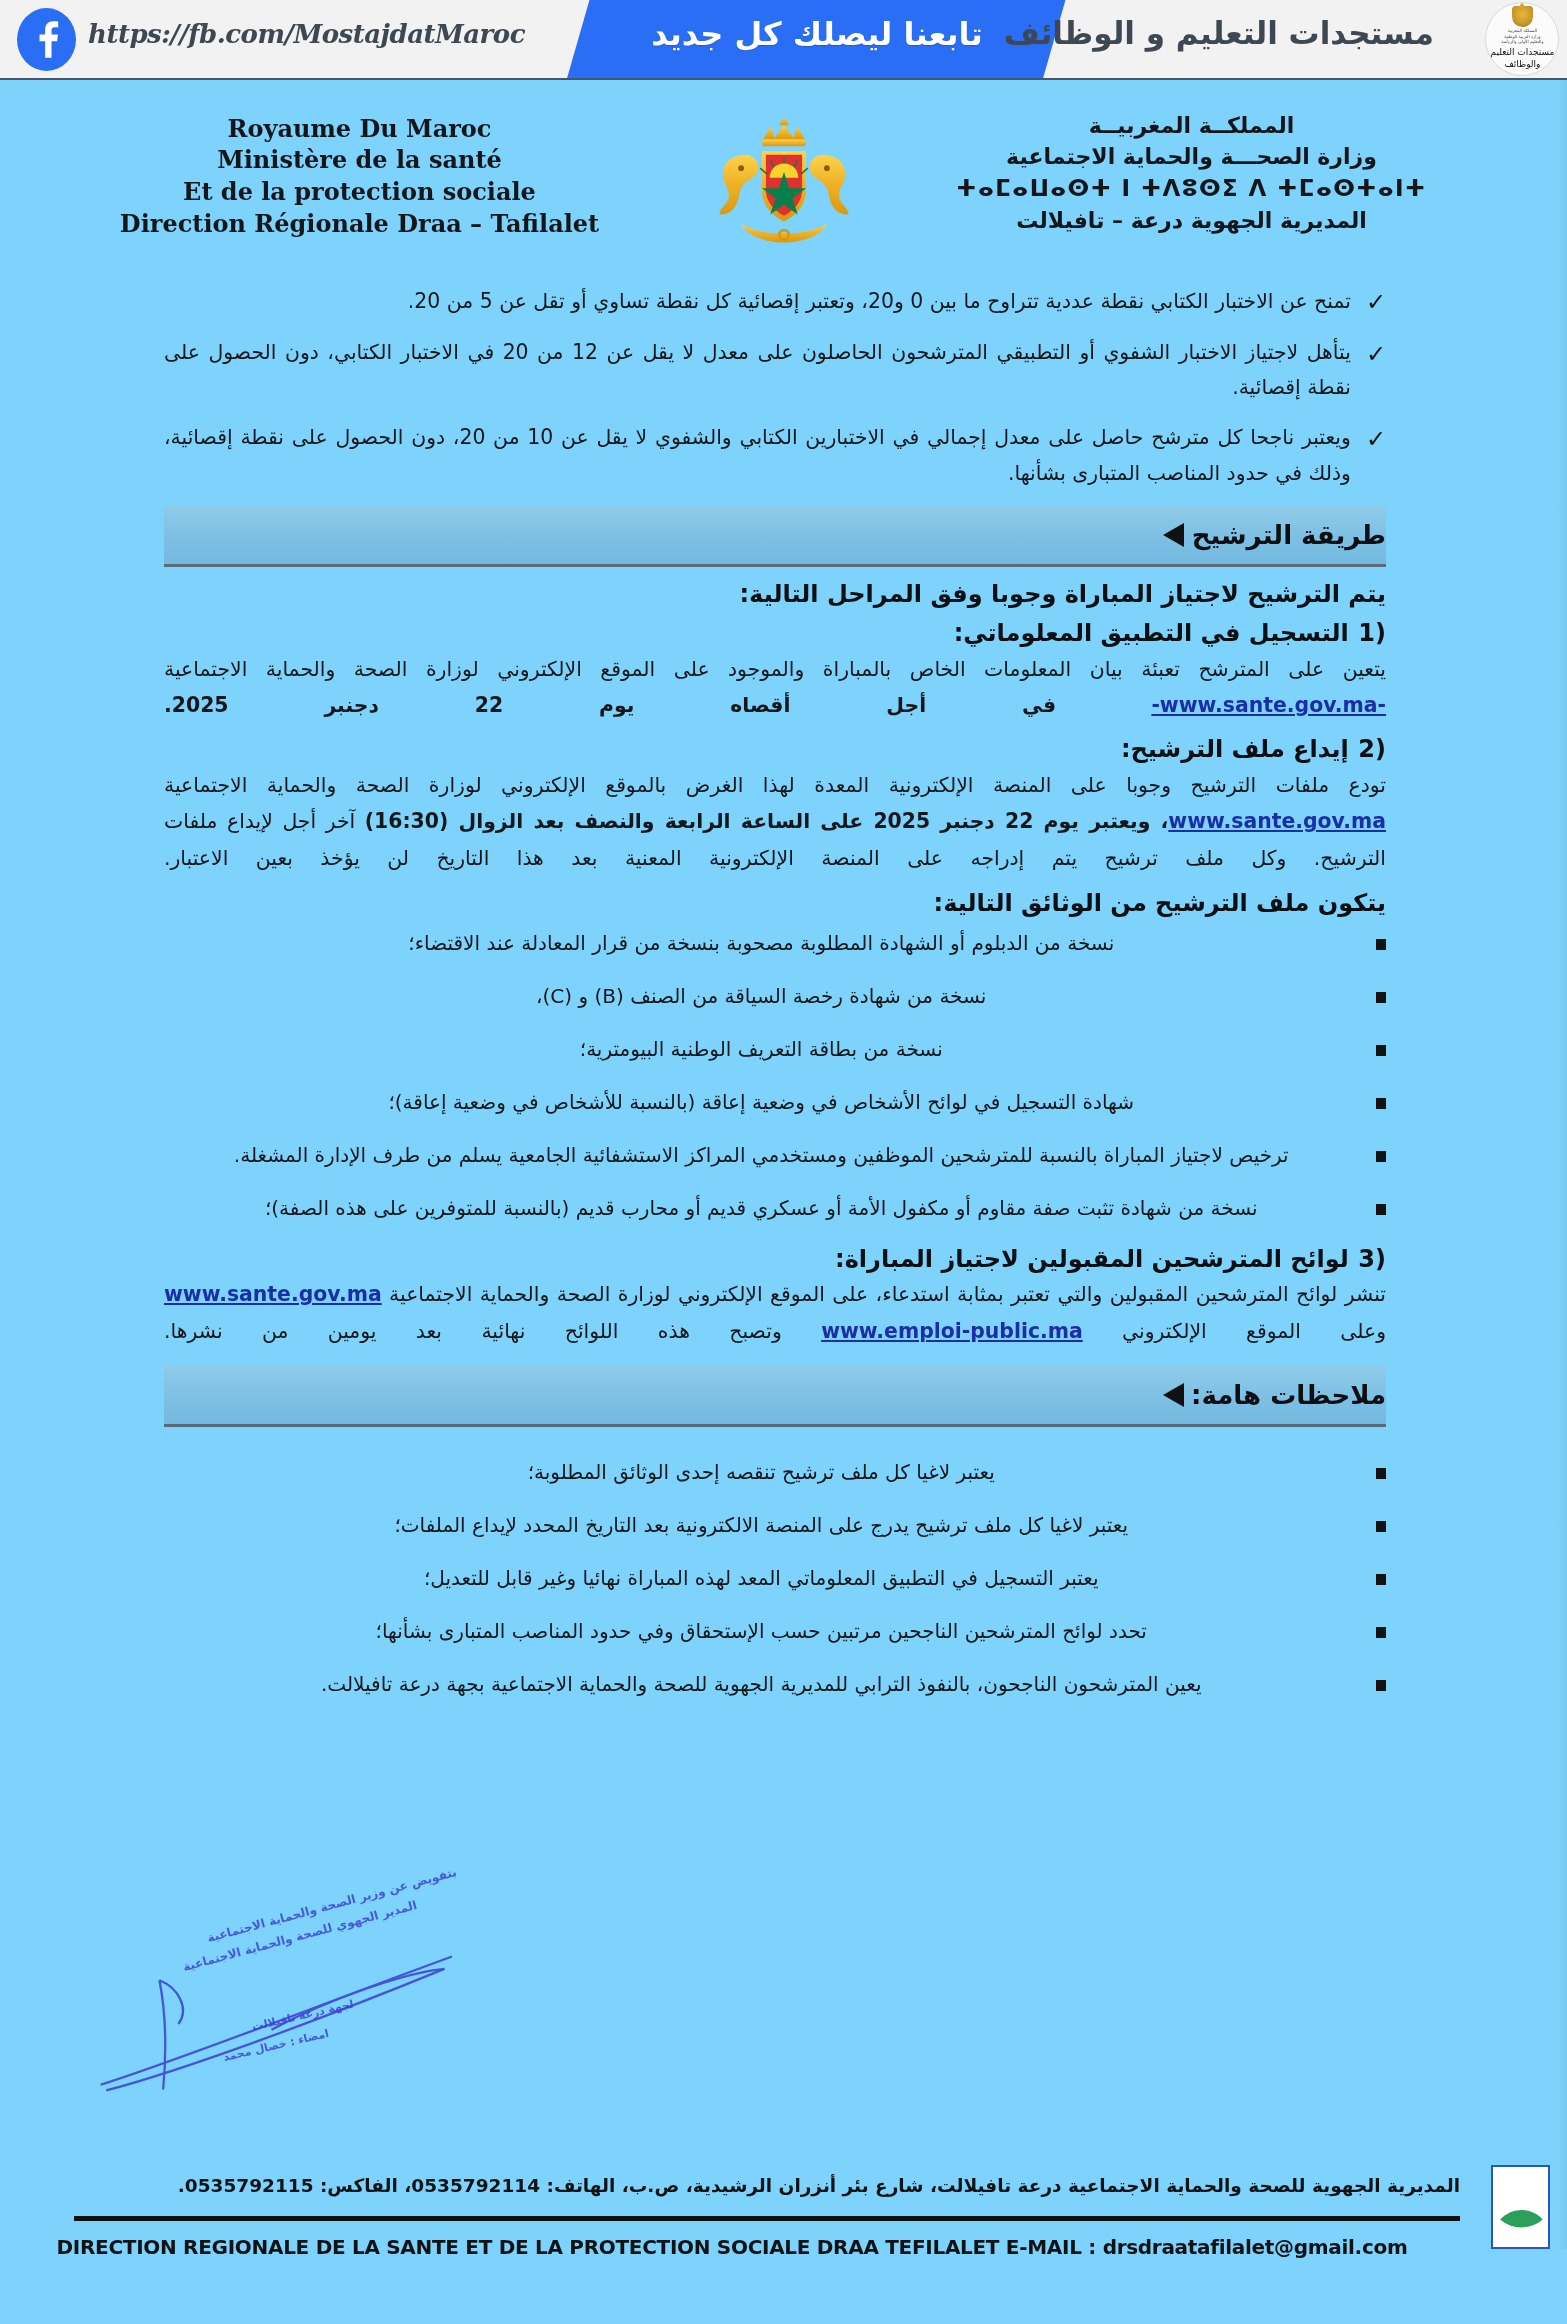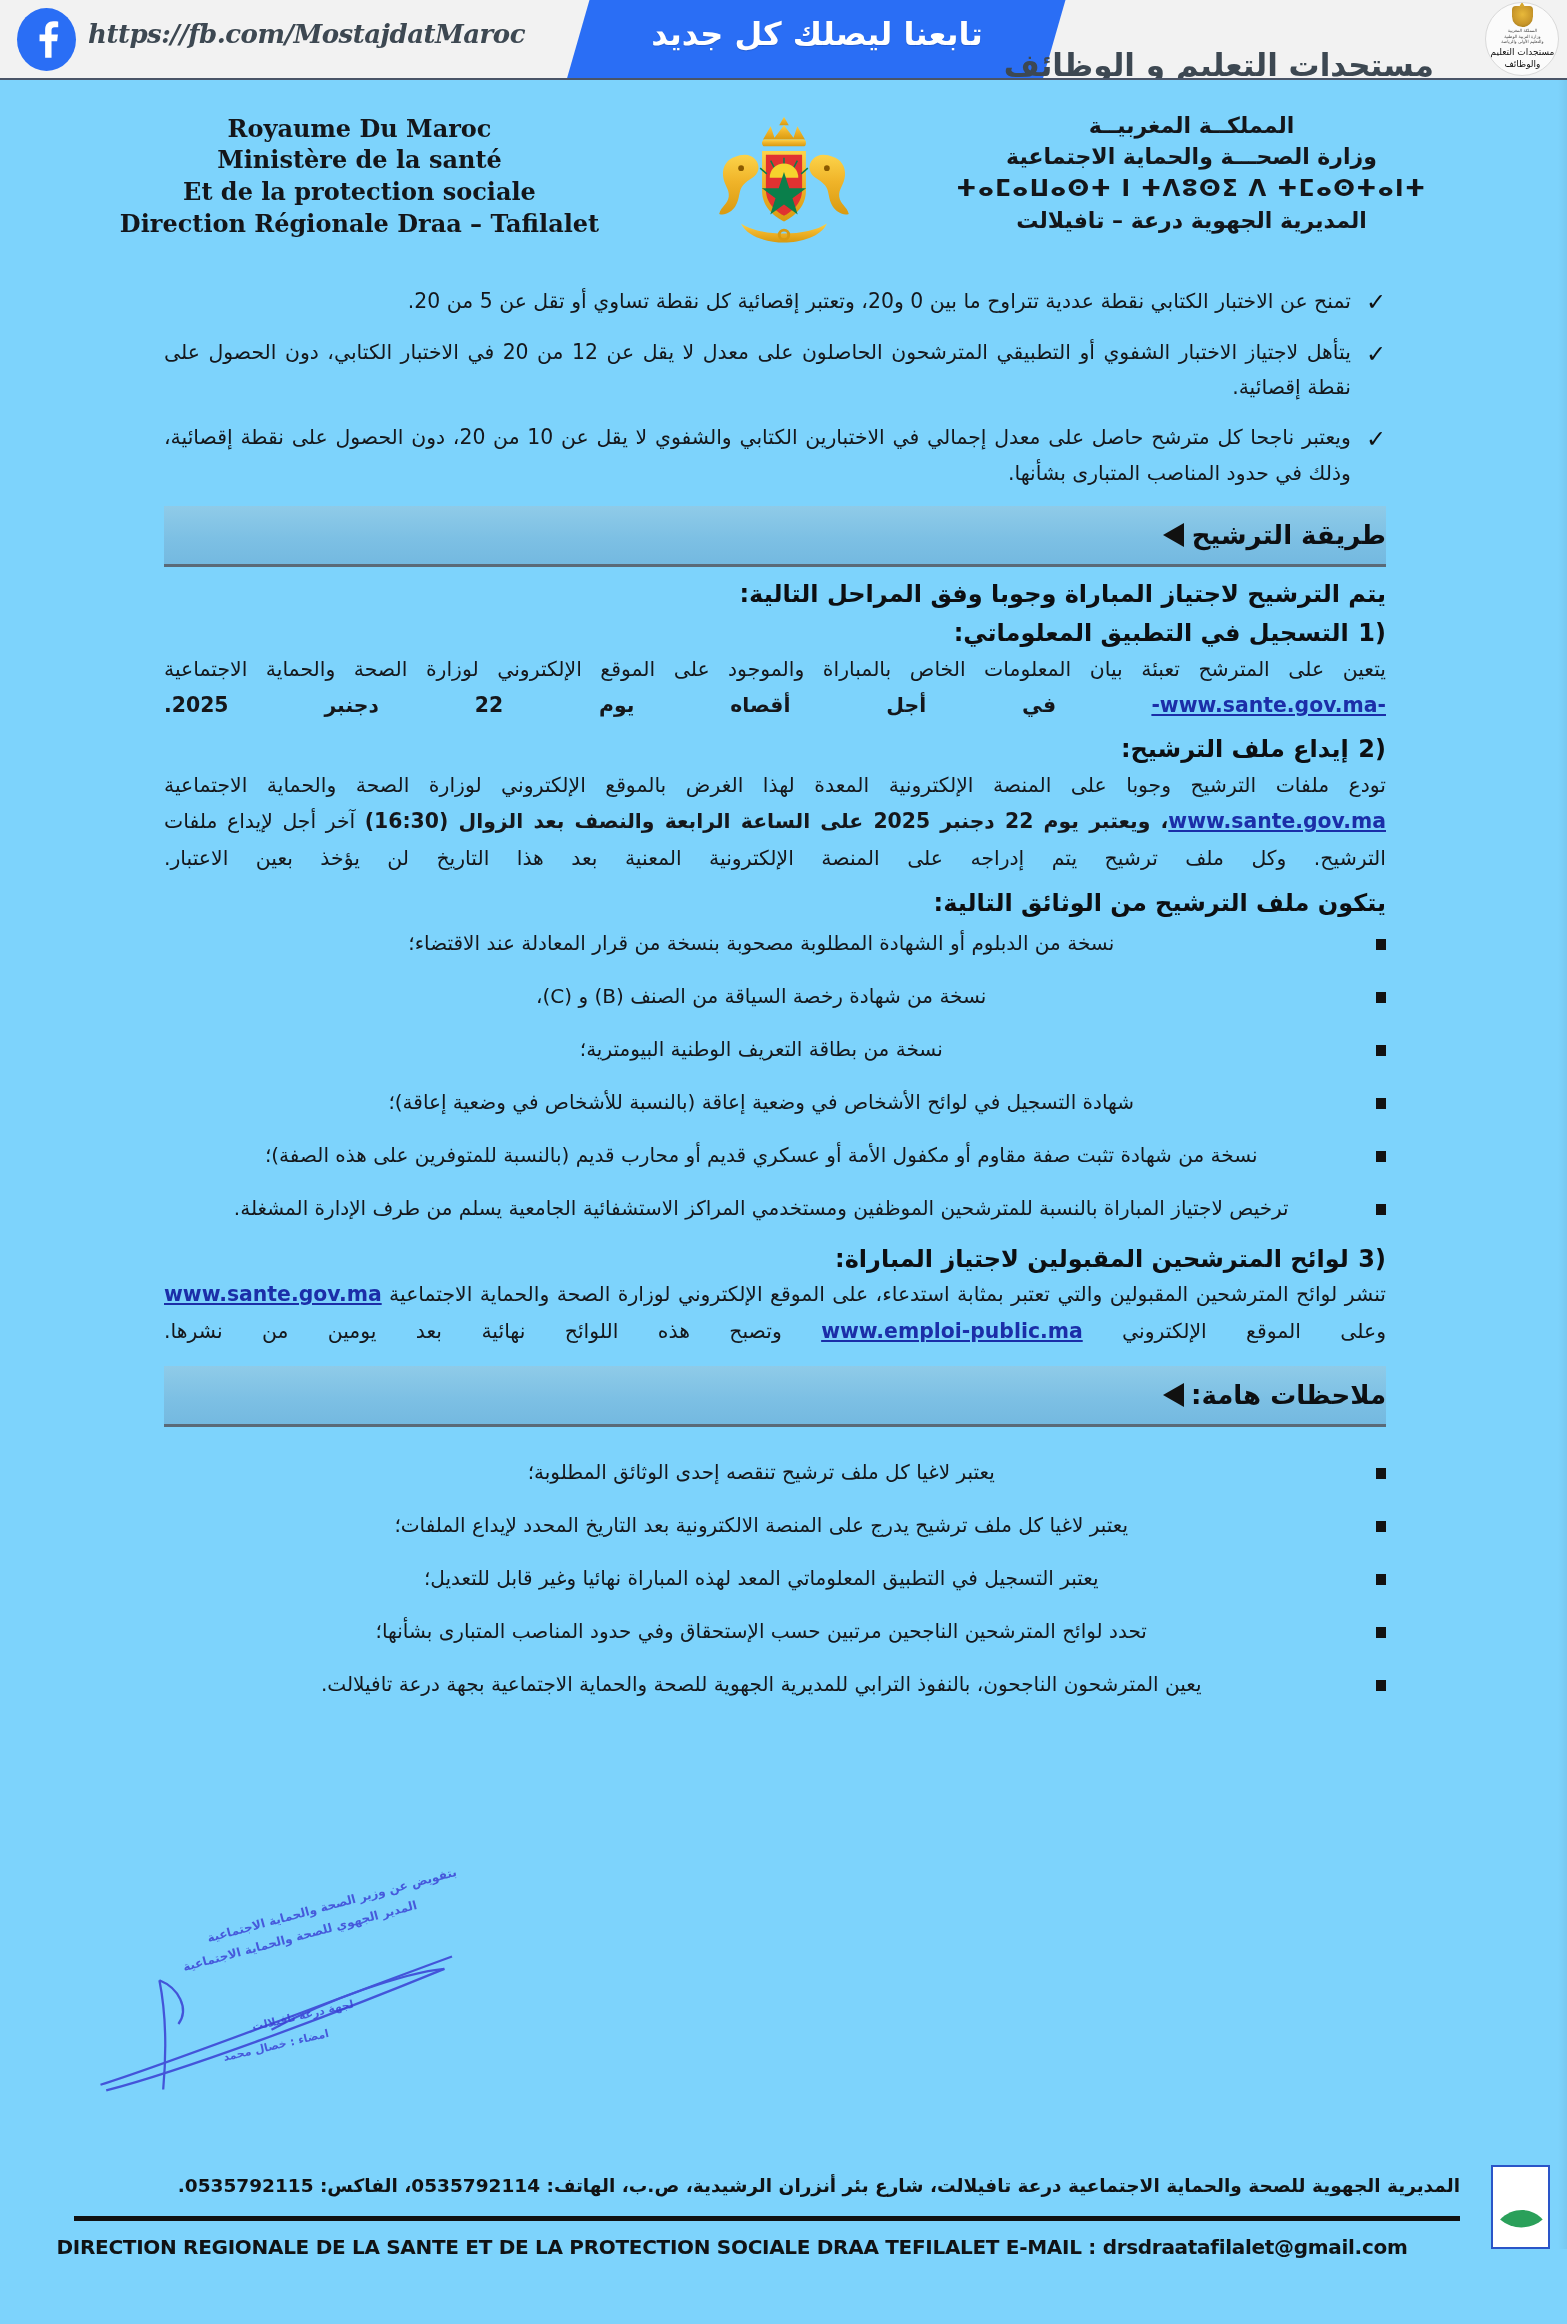--- a/index.html
+++ b/index.html
@@ -80,21 +80,20 @@
   }
   .banner-right-text {
     position: absolute;
     right: 133px;
     top: 15px;
     color: #3d4852;
     font-weight: bold;
     font-size: 31px;
     direction: rtl;
     white-space: nowrap;
-    margin-top: 32px;
   }
   .banner-badge {
     position: absolute;
     right: 7.6px;
     top: 1.9px;
     width: 74px;
     height: 74px;
     border-radius: 50%;
     background: #fbfbfb;
     border: 1px solid #d9d9d9;
@@ -509,25 +508,25 @@
       <li class="sq-item">
         <span class="sq-bullet"></span>
         <span class="sq-text center">نسخة من بطاقة التعريف الوطنية البيومترية؛</span>
       </li>
       <li class="sq-item">
         <span class="sq-bullet"></span>
         <span class="sq-text center">شهادة التسجيل في لوائح الأشخاص في وضعية إعاقة (بالنسبة للأشخاص في وضعية إعاقة)؛</span>
       </li>
       <li class="sq-item">
         <span class="sq-bullet"></span>
+        <span class="sq-text center">ترخيص لاجتياز المباراة بالنسبة للمترشحين الموظفين ومستخدمي المراكز الاستشفائية الجامعية يسلم من طرف الإدارة المشغلة.</span>
+      </li>
+      <li class="sq-item">
+        <span class="sq-bullet"></span>
         <span class="sq-text center">نسخة من شهادة تثبت صفة مقاوم أو مكفول الأمة أو عسكري قديم أو محارب قديم (بالنسبة للمتوفرين على هذه الصفة)؛</span>
-      </li>
-      <li class="sq-item">
-        <span class="sq-bullet"></span>
-        <span class="sq-text center">ترخيص لاجتياز المباراة بالنسبة للمترشحين الموظفين ومستخدمي المراكز الاستشفائية الجامعية يسلم من طرف الإدارة المشغلة.</span>
       </li>
     </ul>
 
     <div class="step-title">
       <span class="step-num">3)</span><span>لوائح المترشحين المقبولين لاجتياز المباراة:</span>
     </div>
     <div class="para para-j">
       <span>تنشر لوائح المترشحين المقبولين والتي تعتبر بمثابة استدعاء، على الموقع الإلكتروني لوزارة الصحة والحماية الاجتماعية</span>
       <a class="link" href="#">www.sante.gov.ma</a>
       <span>وعلى الموقع الإلكتروني</span>

